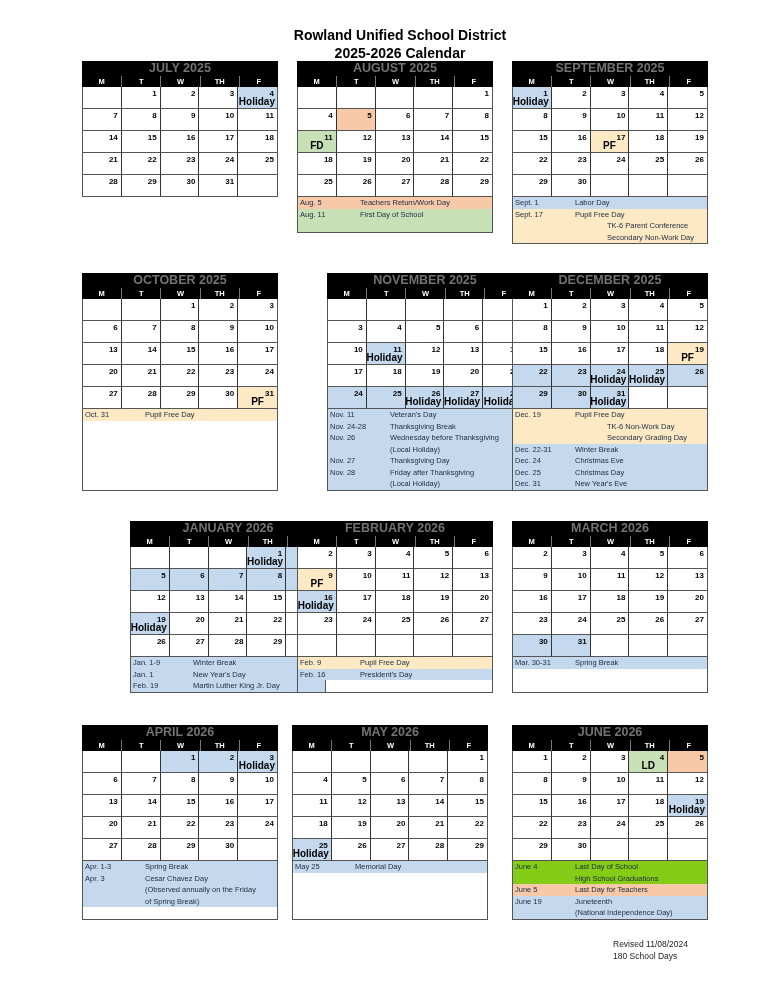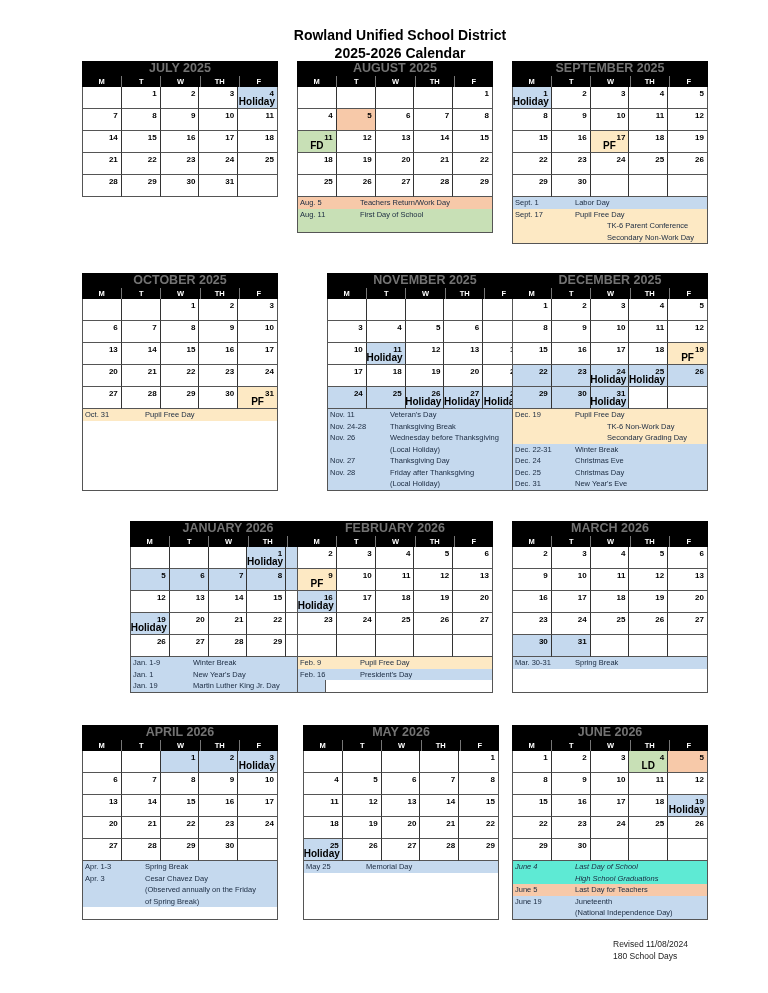--- a/index.html
+++ b/index.html
@@ -29,21 +29,21 @@
   .fd { background:#c8e0b6; }
   .events { border:1.5px solid #555; border-top:none; font-size:7.5px; color:#1a2a40; }
   .ev { display:flex; height:11.5px; line-height:11.5px; }
   .ev .d { width:60px; padding-left:2px; flex:none; }
   .ev .t { flex:1; white-space:nowrap; }
   .ev.indent2 .t { padding-left:32px; }
   .bg-holiday { background:#c5d9ee; }
   .bg-pf { background:#fde9c4; }
   .bg-work { background:#f7c9a9; }
   .bg-fd { background:#c8e0b6; }
-  .bg-fdl { background:#5eead4;font-style:italic; }
+  .bg-fdl { background:#84cc16; }
   .footer { position:absolute; left:613px; top:938px; font-size:8.5px; line-height:12px; color:#222; }
 </style>
 </head>
 <body>
 
 <div class="title" style="top:27px;">Rowland Unified School District</div>
 <div class="title" style="top:45px;">2025-2026 Calendar</div>
 
 <div id="blocks">
     <div class="block" style="left: 82px; top: 61px;">
@@ -429,21 +429,21 @@
       <div class="events">
         <div class="ev bg-holiday">
           <span class="d">Jan. 1-9</span>
           <span class="t">Winter Break</span>
         </div>
         <div class="ev bg-holiday">
           <span class="d">Jan. 1</span>
           <span class="t">New Year's Day</span>
         </div>
         <div class="ev bg-holiday">
-          <span class="d">Jan. 19</span>
+          <span class="d">Feb. 19</span>
           <span class="t">Martin Luther King Jr. Day</span>
         </div>
       </div>
     </div>
     <div class="block" style="left: 297px; top: 521px;">
       <div class="mhead">FEBRUARY 2026</div>
       <div class="dhead">
         <span>M</span>
         <span>T</span>
         <span>W</span>
@@ -595,21 +595,21 @@
         <div class="ev bg-holiday">
           <span class="d"></span>
           <span class="t"> of Spring Break)</span>
         </div>
         <div class="ev">
           <span class="d"></span>
           <span class="t"></span>
         </div>
       </div>
     </div>
-    <div class="block" style="left: 303px; top: 725px;">
+    <div class="block" style="left: 292px; top: 725px;">
       <div class="mhead">MAY 2026</div>
       <div class="dhead">
         <span>M</span>
         <span>T</span>
         <span>W</span>
         <span>TH</span>
         <span>F</span>
       </div>
       <div class="grid">
         <div class="cell empty"><span></span></div>

